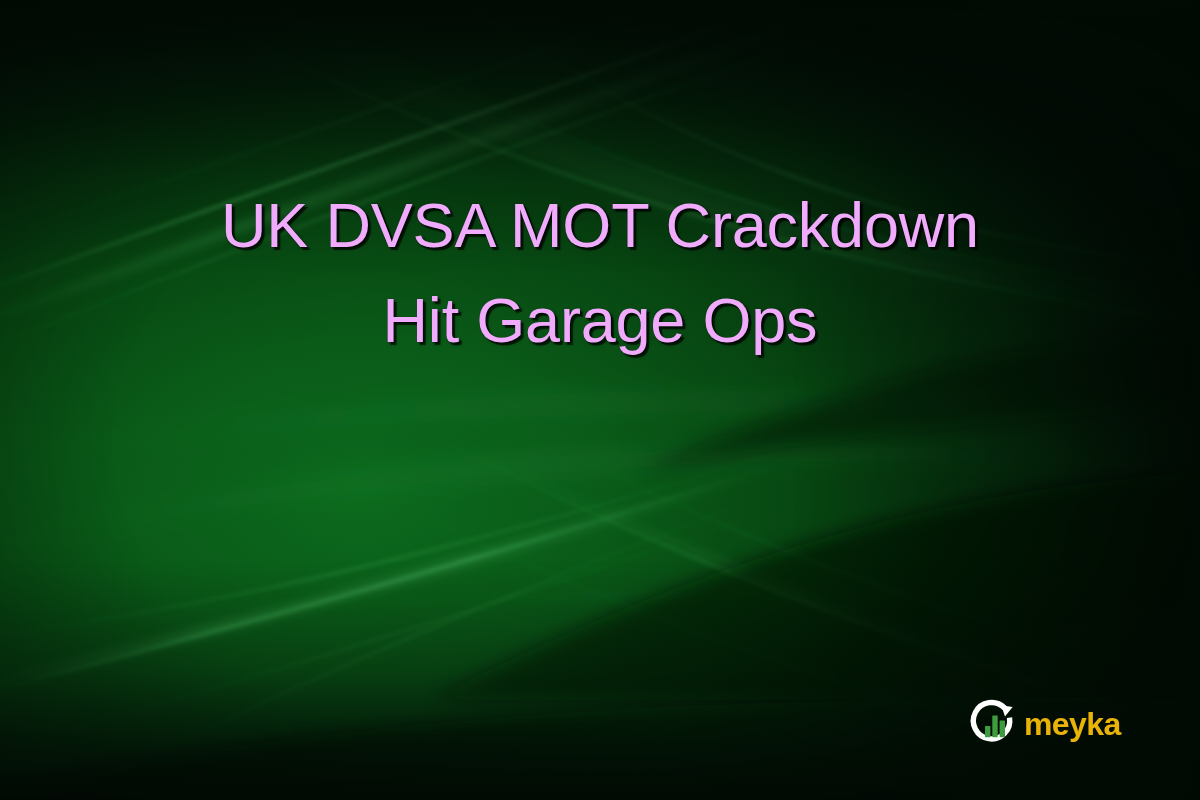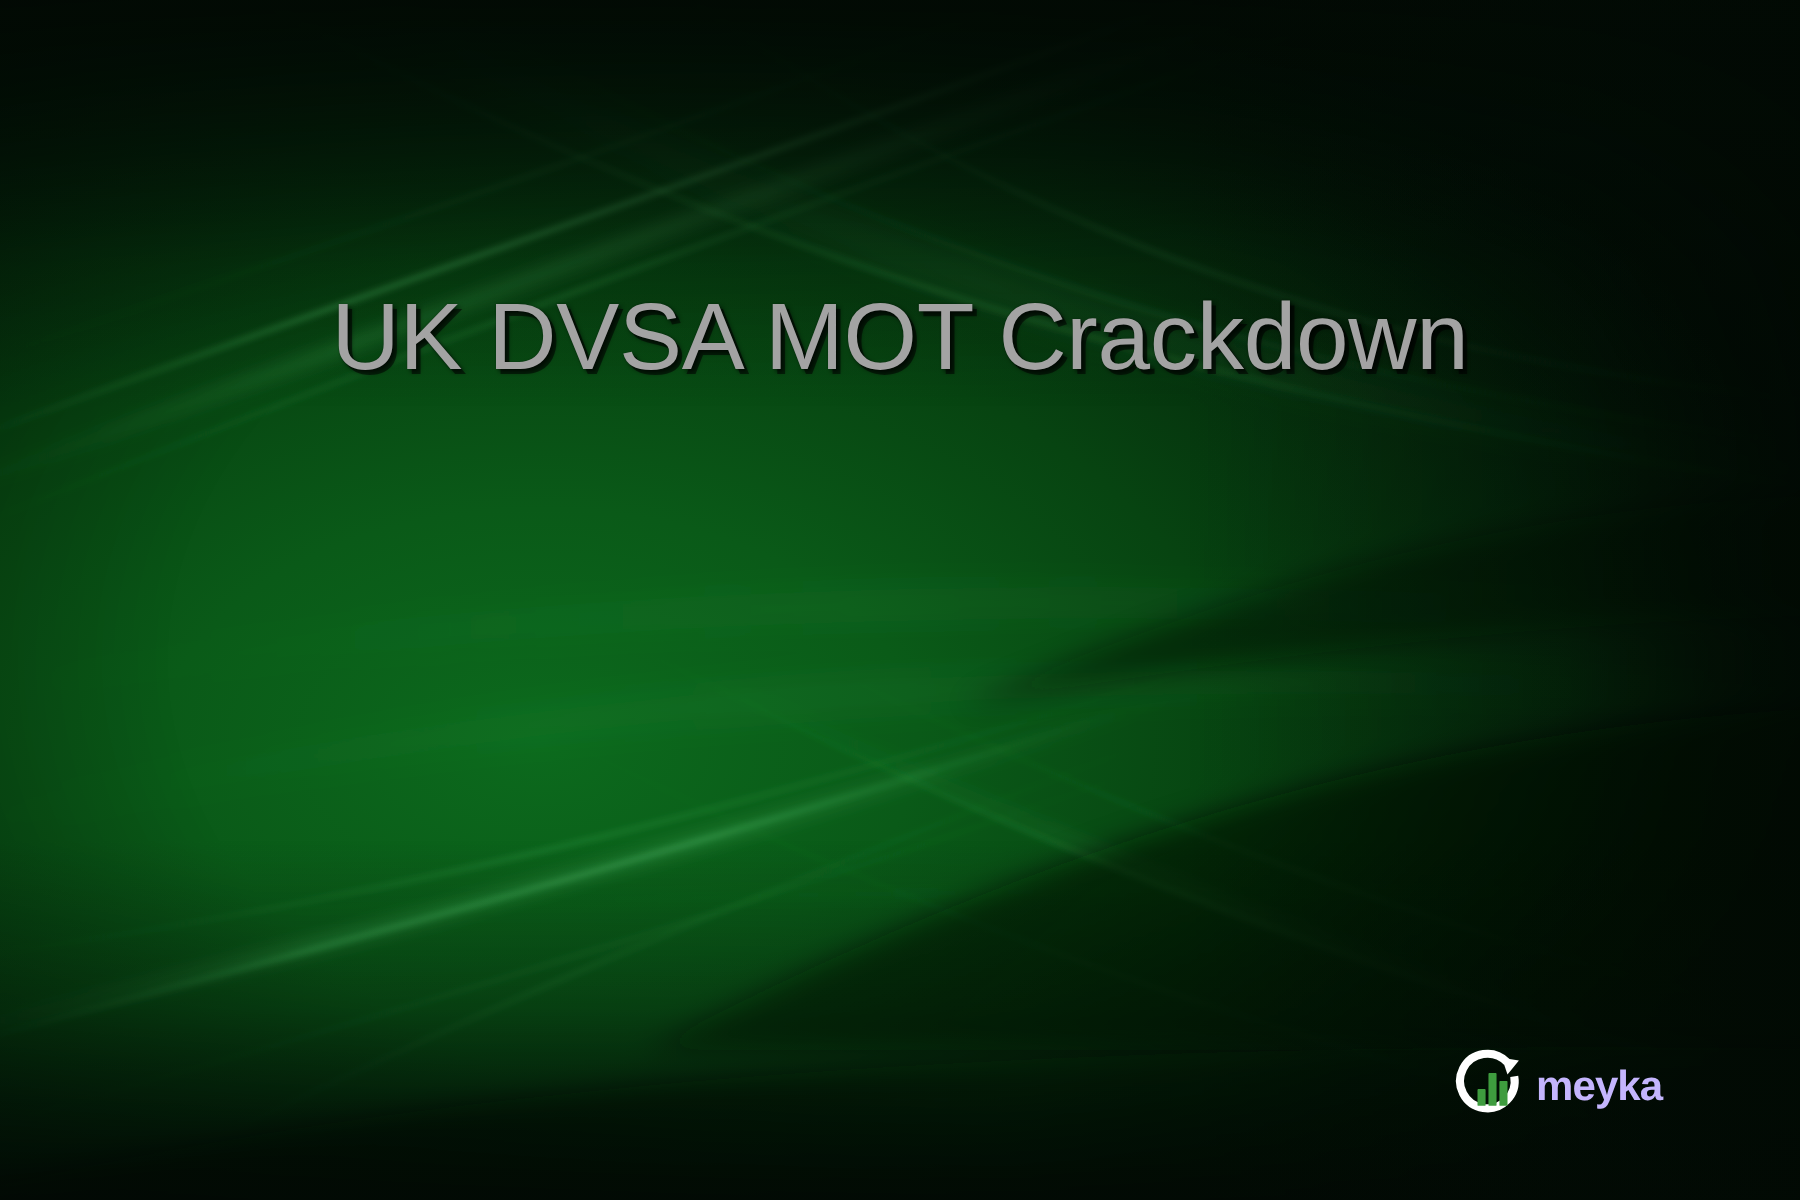--- a/index.html
+++ b/index.html
@@ -93,21 +93,21 @@
   #title-block {
     position: absolute;
     left: 0;
     right: 0;
     top: 178px;
     text-align: center;
     z-index: 5;
   }
   .title-line {
     display: block;
-    color: #a3a3a3;
+    color: #f0abfc;
     font-family: "Liberation Sans", sans-serif;
     font-weight: 400;
     font-size: 63px;
     line-height: 95px;
     letter-spacing: -0.2px;
     white-space: nowrap;
     text-shadow:
        3px 3px 0 rgba(0,0,0,0.55),
        2px 2px 3px rgba(0,0,0,0.65),
        0 0 1px rgba(0,0,0,0.4);
@@ -123,24 +123,24 @@
     gap: 6px;
     z-index: 6;
   }
   #logo-mark {
     display: block;
     width: 52px;
     height: 52px;
     flex: 0 0 auto;
   }
   #logo-wordmark {
-    color: #c4b5fd;
+    color: #eab308;
     font-family: "Liberation Sans", sans-serif;
     font-weight: 700;
-    font-size: 28px;
+    font-size: 32px;
     line-height: 38px;
     letter-spacing: -0.6px;
     margin-left: -2px;
     margin-top: 2px;
   }
 </style>
 </head>
 <body>
 
 <div id="stage">
@@ -245,20 +245,21 @@
     <path d="M 1260,330 C 1020,330 830,390 640,470 C 880,430 1080,410 1260,410 Z" fill="#030f06" opacity="0.45" filter="url(#blurW)"></path>
   </svg>
 
   <div class="bg-layer" id="bg-vignette"></div>
   <div class="bg-layer" id="bg-top-shade"></div>
   <div class="bg-layer" id="bg-bottom-shade"></div>
   <div class="bg-layer" id="bg-right-shade"></div>
 
   <div id="title-block">
     <span class="title-line">UK DVSA MOT Crackdown</span>
+    <span class="title-line">Hit Garage Ops</span>
   </div>
 
   <div id="logo">
     <svg id="logo-mark" viewBox="0 0 52 52">
 
       <path d="M 36.6,11.0
                A 18.2,18.2 0 1 0 41.5,20.6" fill="none" stroke="#ffffff" stroke-width="5.4" stroke-linecap="butt"></path>
 
       <path d="M 33.2,8.2 L 44.6,10.0 L 37.0,19.4 Z" fill="#ffffff"></path>
 

